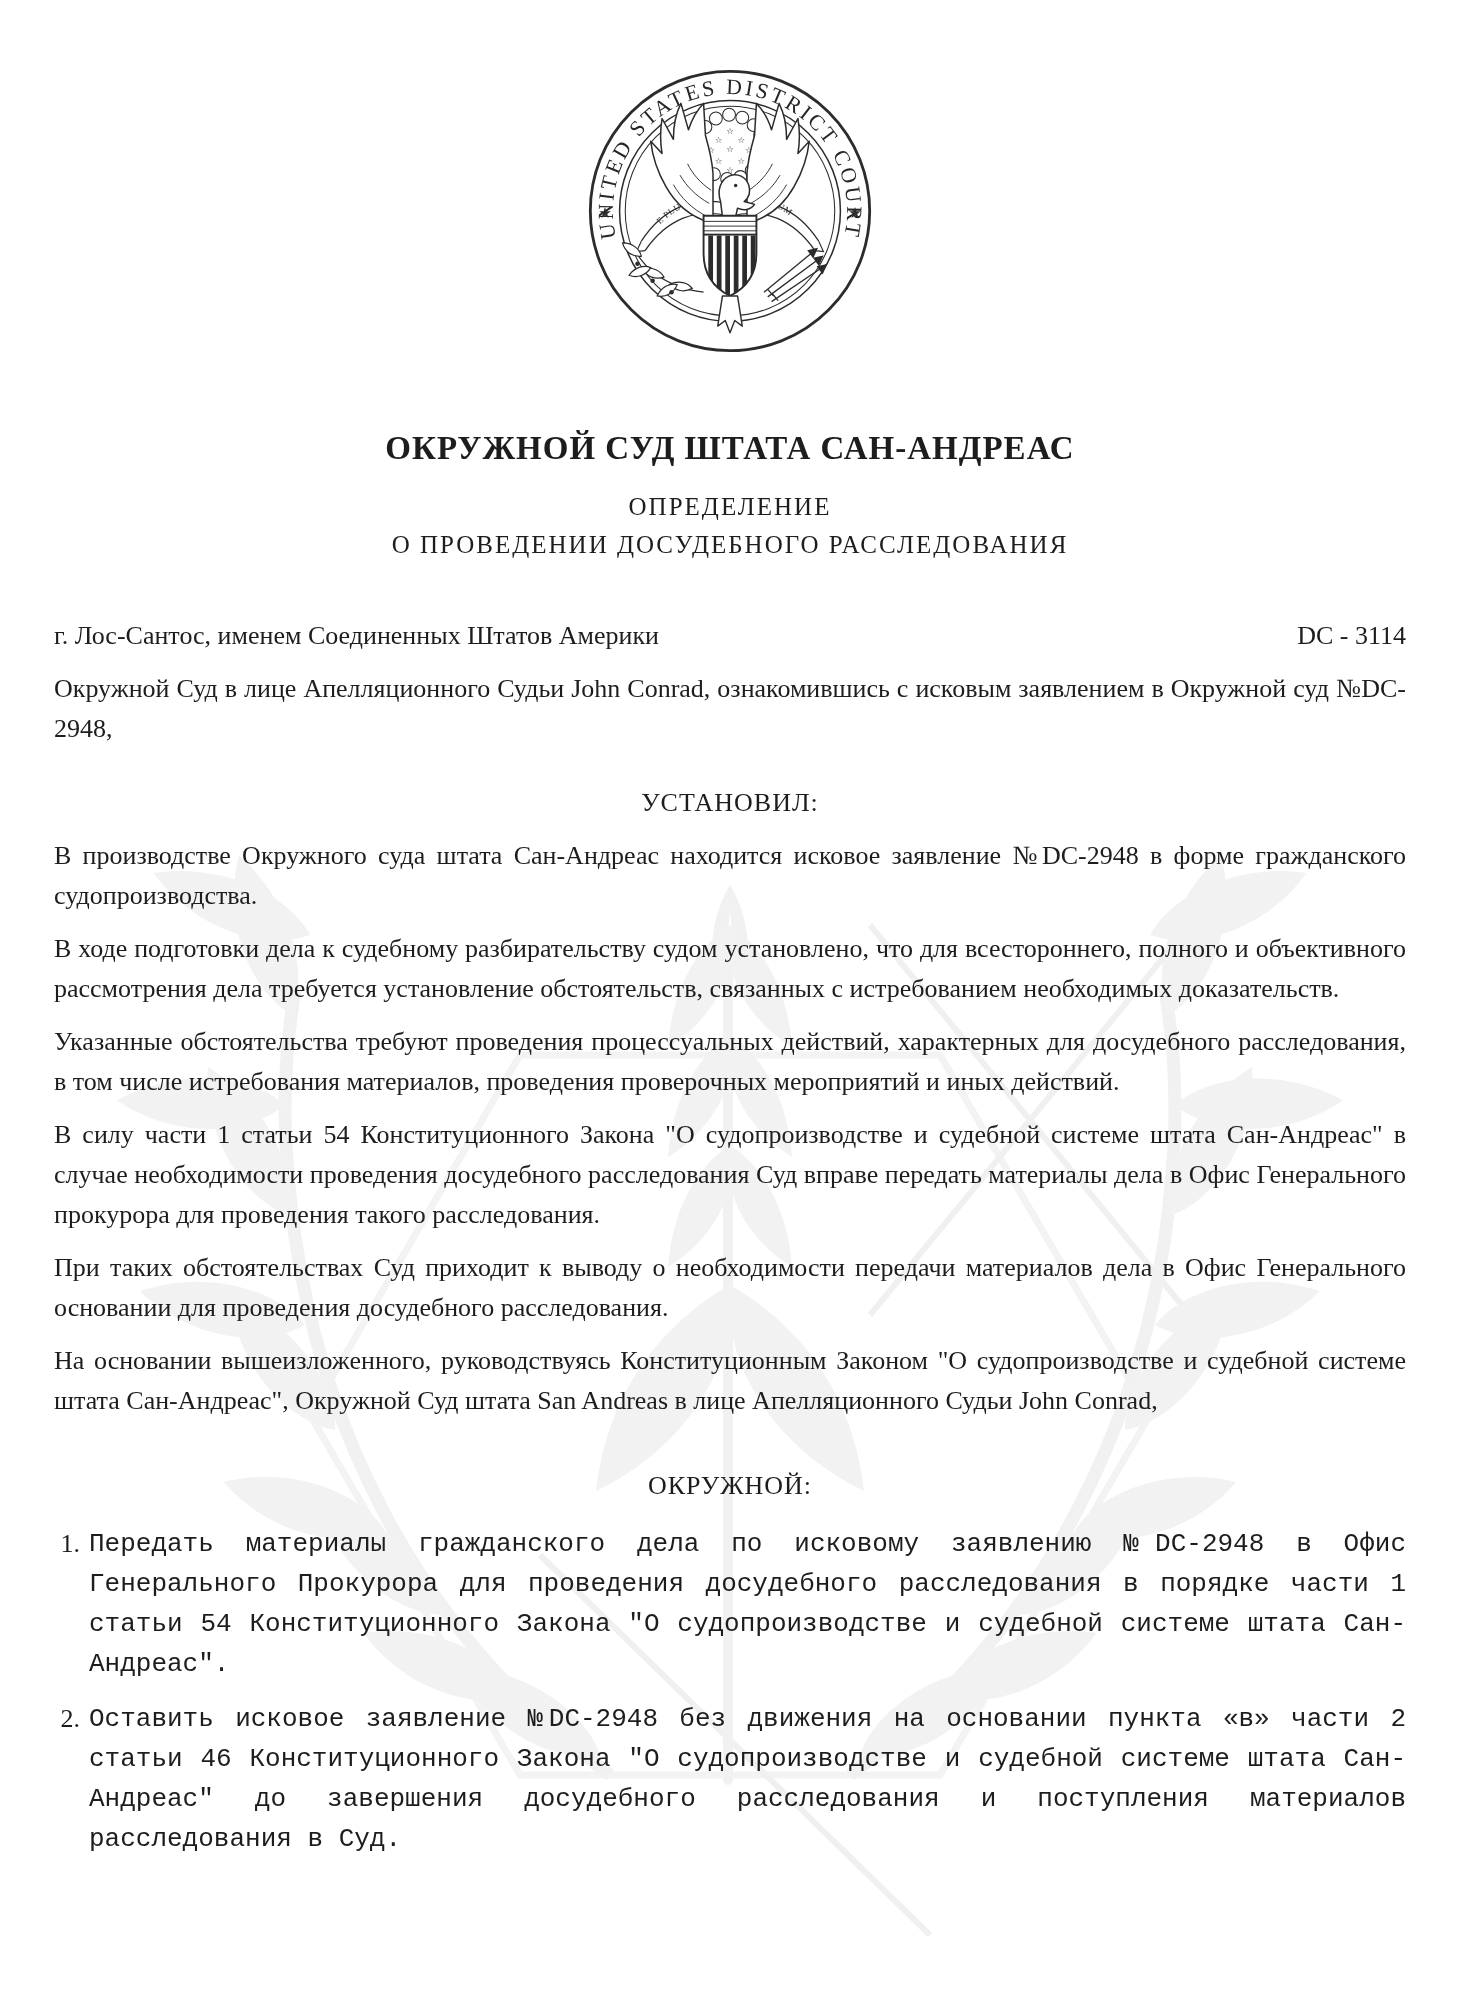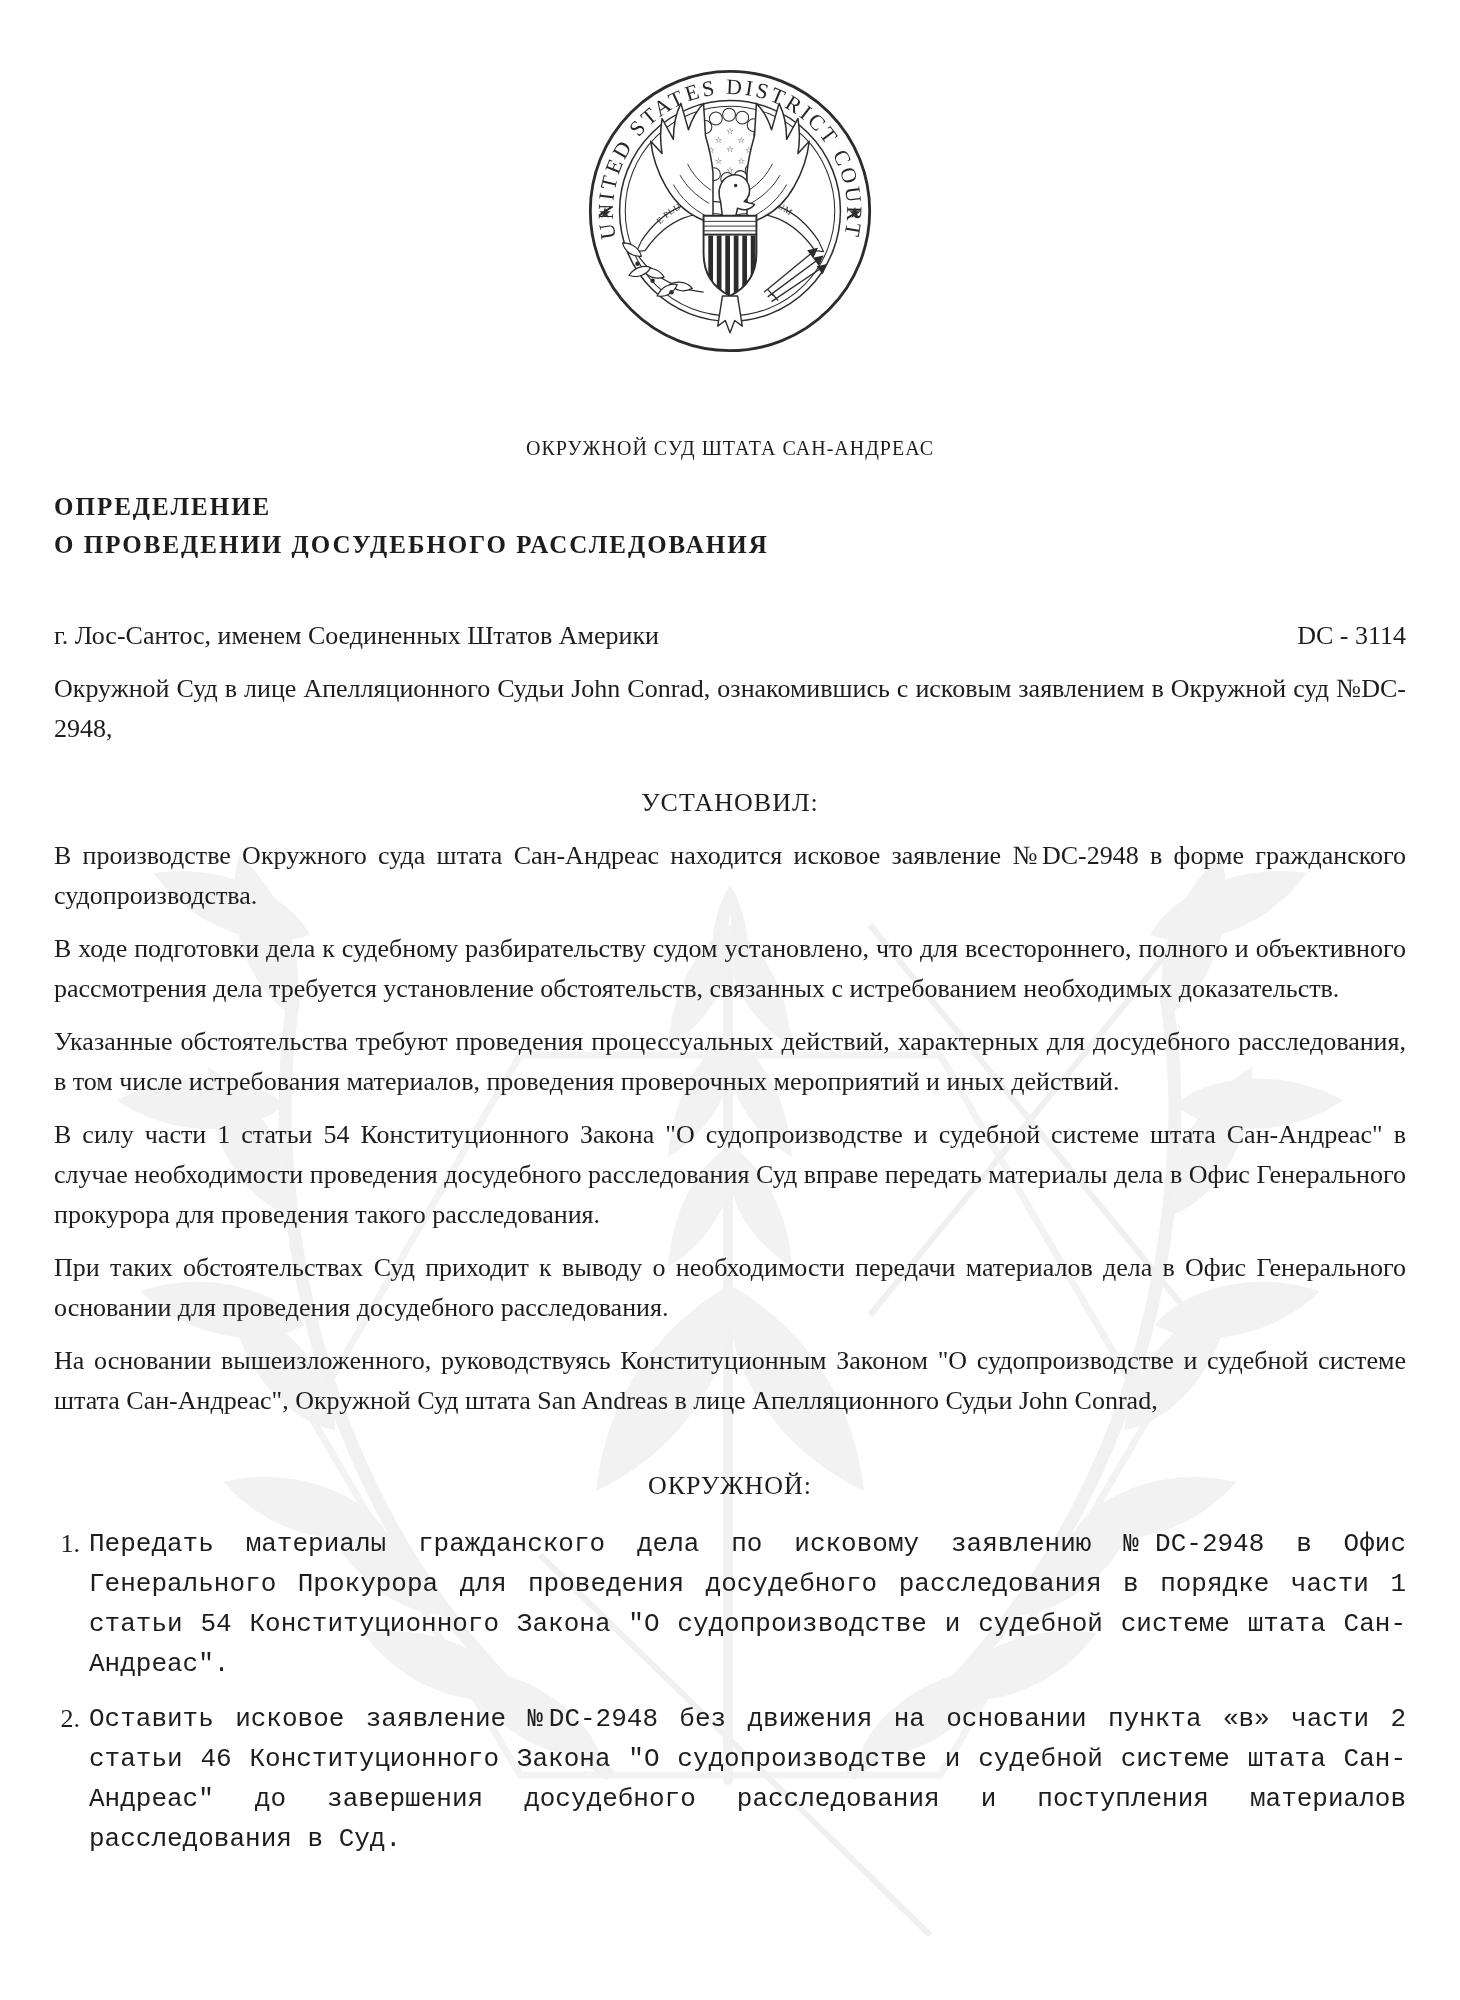--- a/index.html
+++ b/index.html
@@ -9,24 +9,24 @@
     color:#1d1d1d;
   }
   .watermark{
     position:absolute;top:455px;left:0;width:1460px;height:1545px;
     z-index:0;pointer-events:none;
   }
   .content{position:relative;z-index:1;padding:0 54px;}
   .seal-wrap{display:flex;justify-content:center;padding-top:60px;}
   .seal{width:302px;height:302px;}
   .court-name{
-    margin-top:70px;text-align:center;font-size:20px;letter-spacing:1px;
-    font-weight:normal;line-height:32px;
-  }
-  .doc-title{margin-top:24px;font-weight:bold;font-size:25px;
+    margin-top:70px;text-align:center;font-size:33px;letter-spacing:1px;
+    font-weight:bold;line-height:32px;
+  }
+  .doc-title{margin-top:24px;text-align:center;font-weight:normal;font-size:25px;
     letter-spacing:2px;line-height:38px;}
   .meta-block{margin-top:52px;font-size:26px;line-height:40px;}
   .meta-row{display:flex;justify-content:space-between;align-items:flex-end;}
   p.body-par{
     font-size:26px;line-height:40px;text-align:justify;margin:13px 0 0 0;
   }
   .intro{margin-top:28px;}
   .section-heading{
     text-align:center;font-weight:normal;font-size:26px;letter-spacing:1px;
     margin:34px 0 8px 0;line-height:40px;

